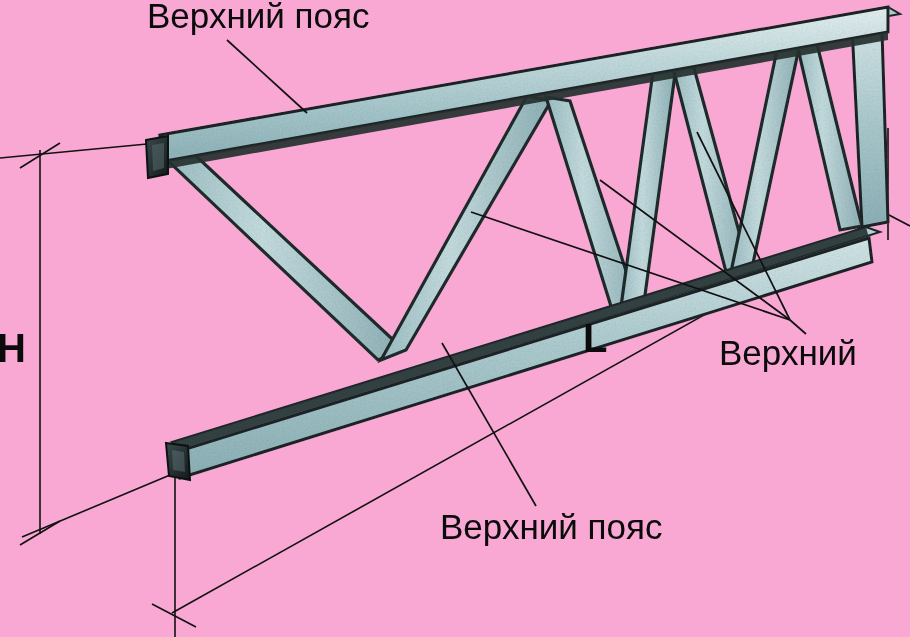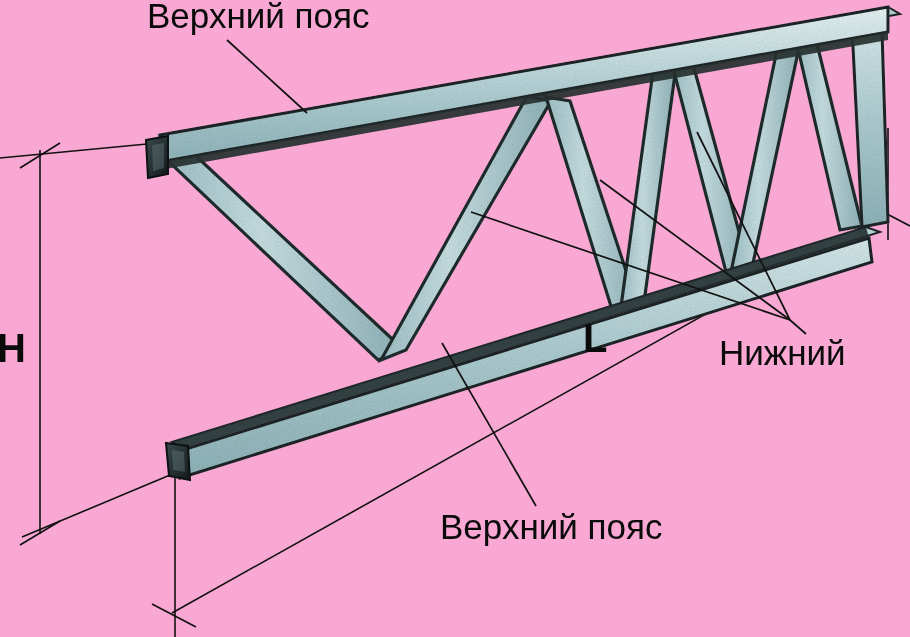--- a/index.html
+++ b/index.html
@@ -144,21 +144,21 @@
 
       <line x1="471" y1="212" x2="790" y2="320"></line>
       <line x1="697" y1="132" x2="790" y2="320"></line>
       <line x1="600" y1="180" x2="790" y2="320"></line>
       <line x1="790" y1="320" x2="806" y2="334"></line>
     </g>
   </svg>
 
   <div class="label" id="label-top-chord">Верхний пояс</div>
 
-  <div class="label" id="label-braces">Нижний</div>
+  <div class="label" id="label-braces">Верхний</div>
 
   <div class="label" id="label-bottom-chord">Верхний пояс</div>
 
   <div class="label" id="label-h">H</div>
 
   <div class="label" id="label-l">L</div>
 
 </div>
 
 </body></html>

